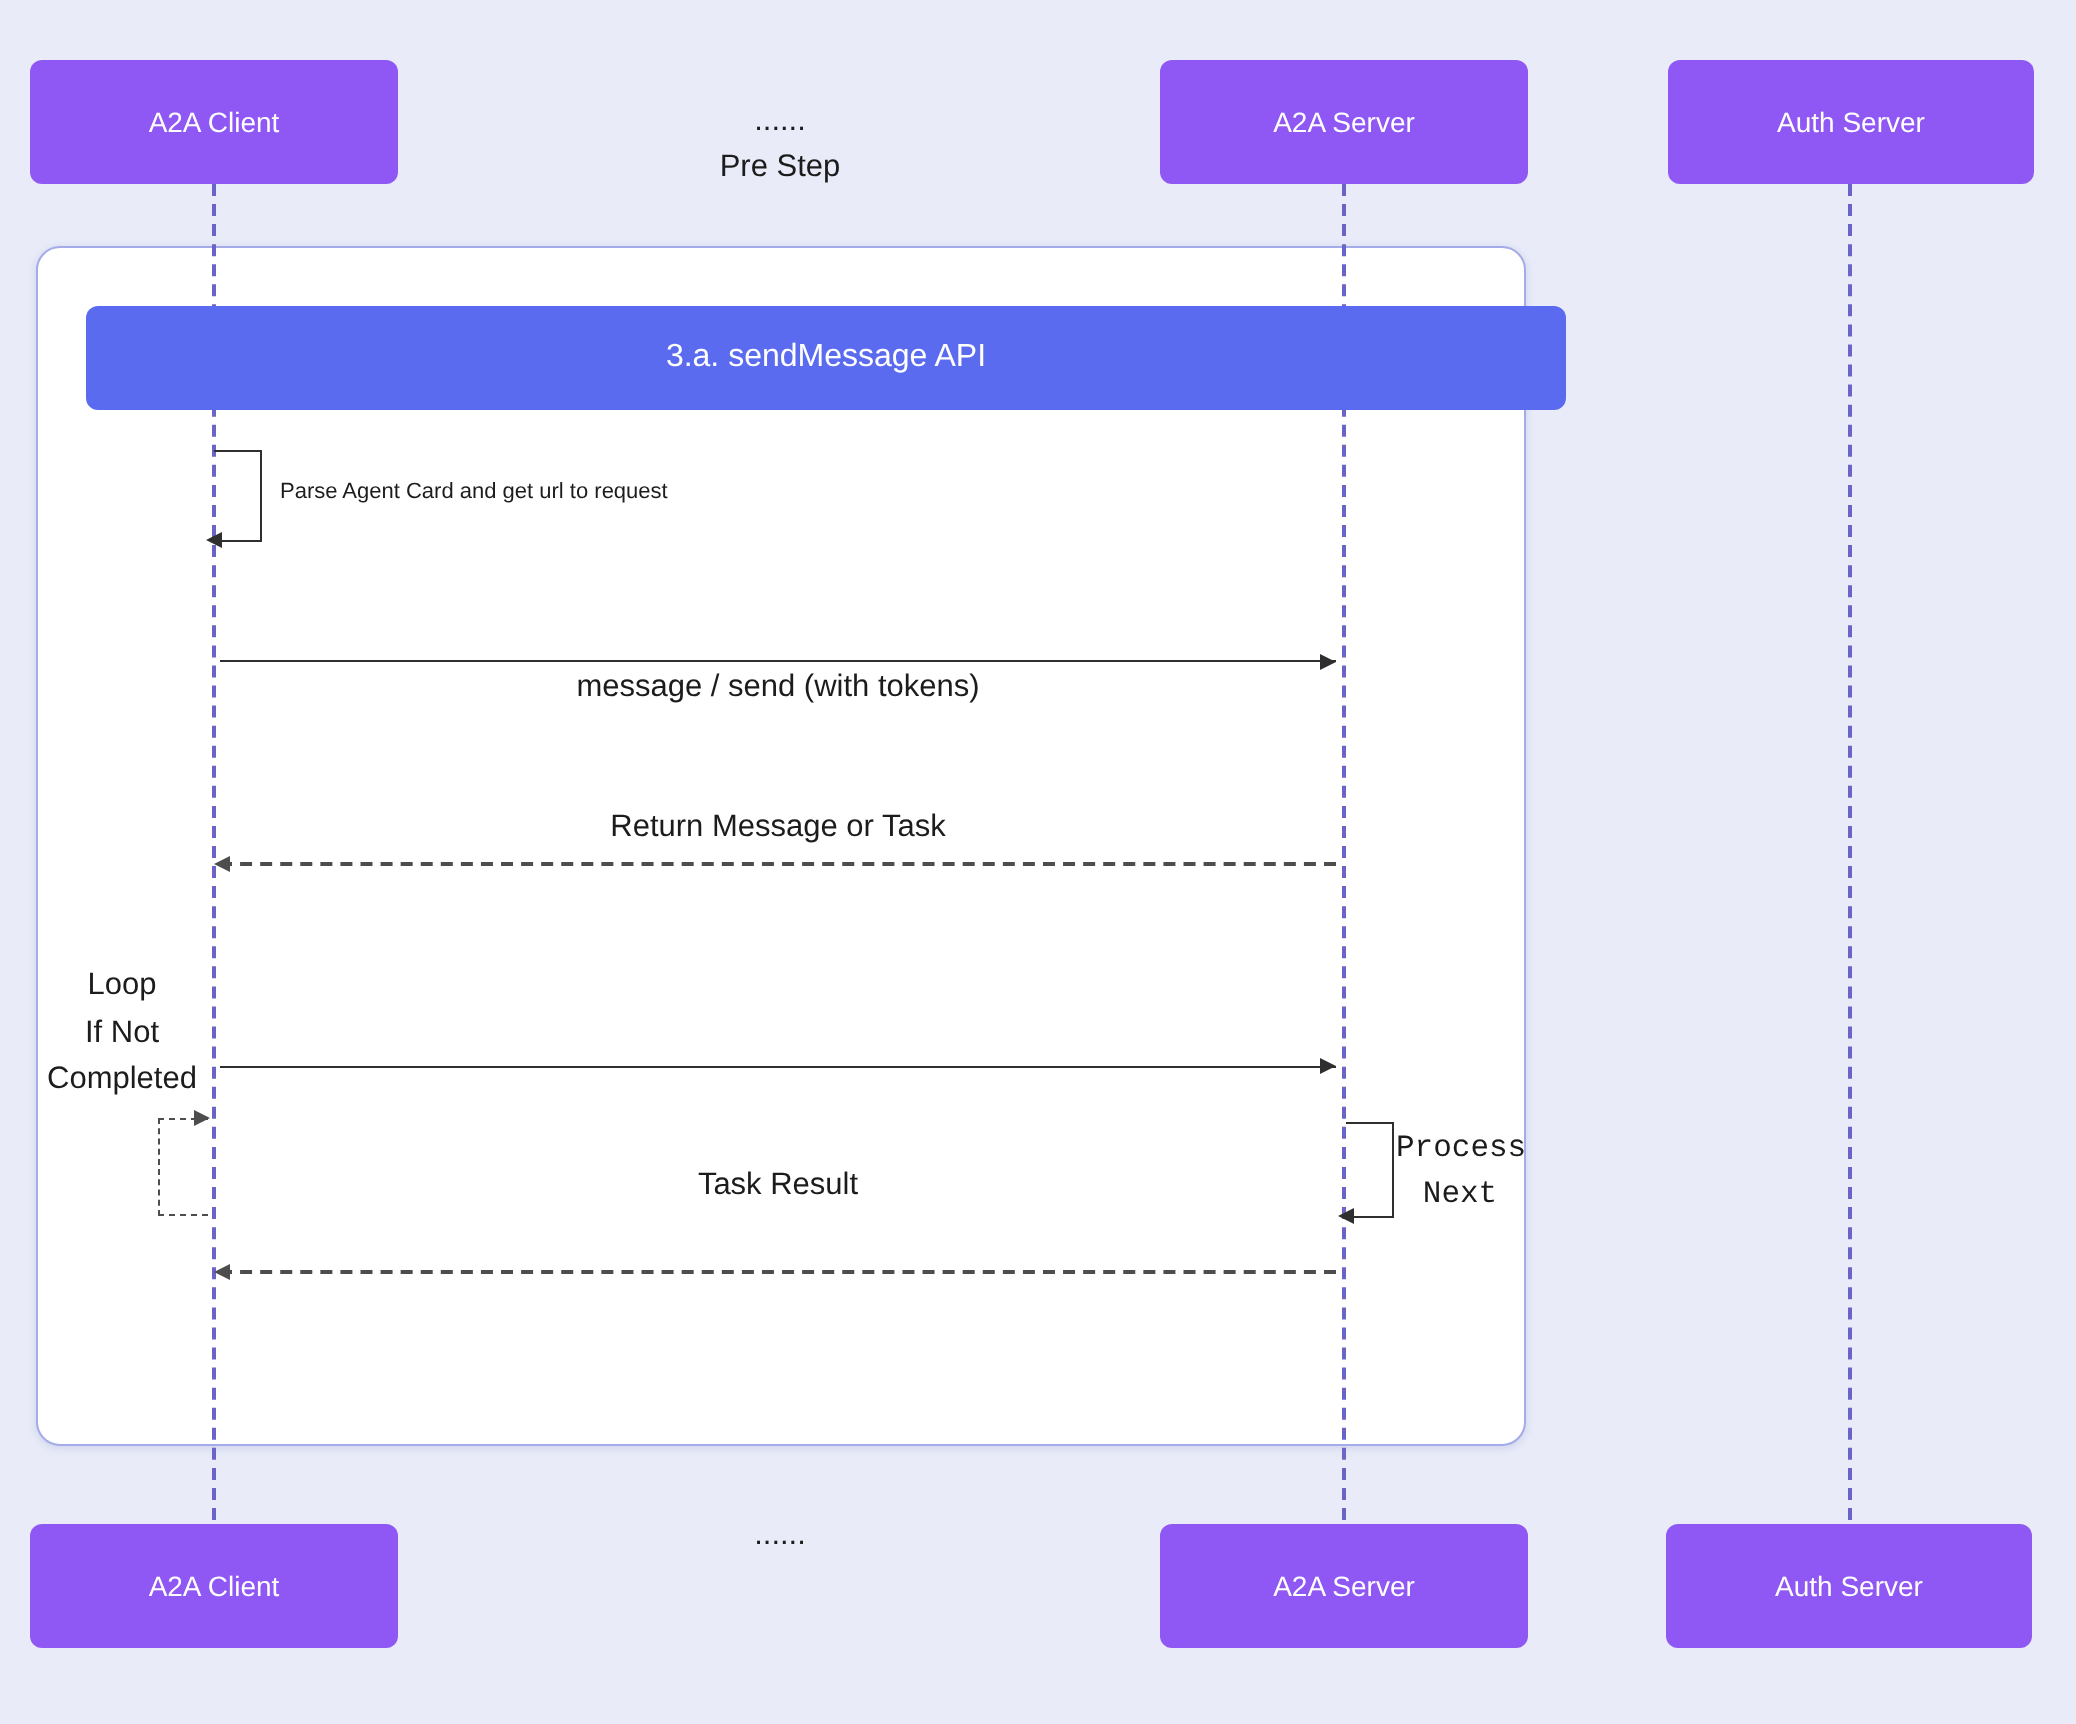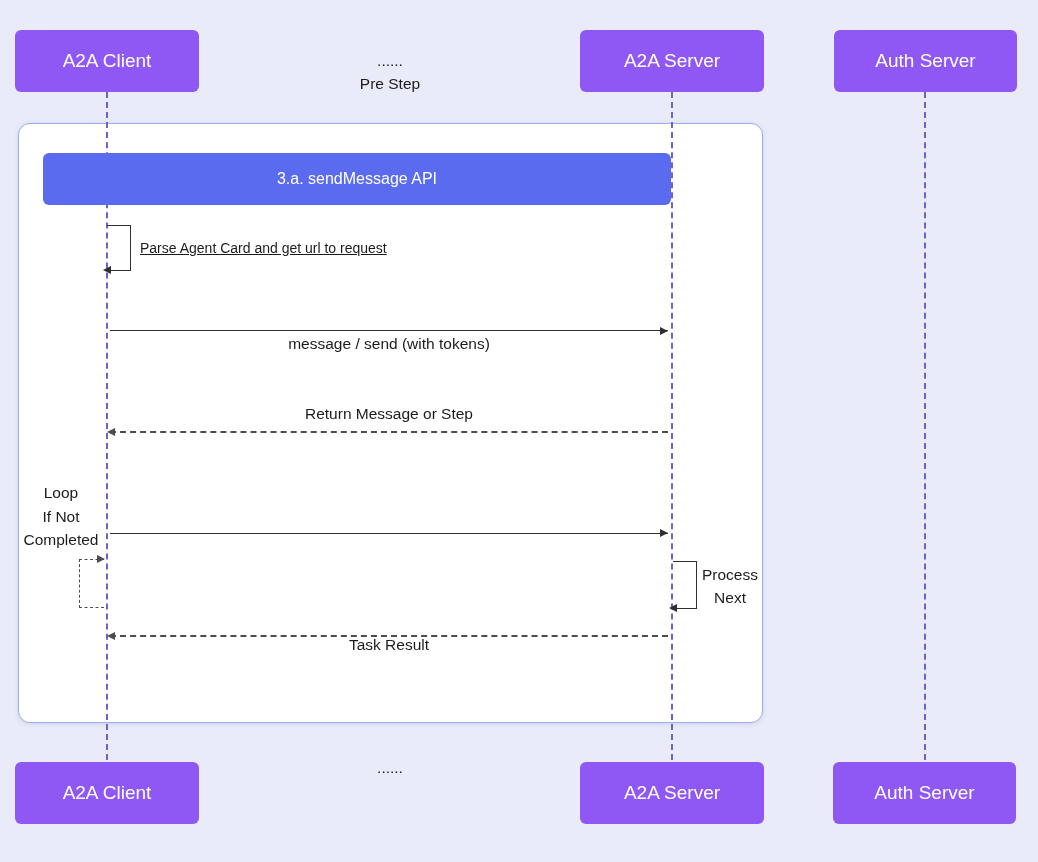--- a/index.html
+++ b/index.html
@@ -8,57 +8,57 @@
     --frame_fill:#ffffff; --frame_border:#a4abe8;
     --lifeline:#6a64c8; --arrow_solid:#2f2f2f; --arrow_dashed:#4d4d4d;
     --label_text:#1c1c1c;
   }
   html,body{margin:0;padding:0;}
   body{font-family:"Liberation Sans","DejaVu Sans",sans-serif;}
   .stage{position:relative;width:1038px;height:862px;background:var(--background);overflow:hidden;}
 
   .actor{position:absolute;height:62px;border-radius:6px;background:var(--actor_fill);
     color:var(--actor_text);display:flex;align-items:center;justify-content:center;
-    font-size:19px;z-index:5;}
+    font-size:14px;z-index:5;}
   .lifeline{position:absolute;top:92px;height:668px;width:0;
     border-left:2px dashed var(--lifeline);z-index:2;}
   .frame{position:absolute;left:18px;top:123px;width:745px;height:600px;
     background:var(--frame_fill);border:1.5px solid var(--frame_border);
     border-radius:12px;box-sizing:border-box;z-index:1;
     box-shadow:0 1px 5px rgba(120,130,200,0.25);}
-  .banner{position:absolute;left:43px;top:153px;width:628px;height:52px;border-radius:6px;
+  .banner{position:absolute;left:43px;top:153px;width:740px;height:52px;border-radius:6px;
     background:var(--banner_fill);color:var(--banner_text);display:flex;align-items:center;
     justify-content:center;font-size:16px;z-index:3;}
 
   .note{position:absolute;width:180px;text-align:center;font-size:15.5px;line-height:23px;
     color:var(--label_text);z-index:5;}
 
   .msg-label{position:absolute;left:110px;width:558px;text-align:center;font-size:15.5px;
     color:var(--label_text);z-index:4;white-space:nowrap;}
-  .msg-label-left{position:absolute;font-size:14px;color:var(--label_text);z-index:4;white-space:nowrap;text-decoration:underline;}
+  .msg-label-left{position:absolute;font-size:11px;color:var(--label_text);z-index:4;white-space:nowrap;}
   .line-solid{position:absolute;height:0;border-top:1.5px solid var(--arrow_solid);z-index:4;}
   .line-dashed{position:absolute;height:0;border-top:2px dashed var(--arrow_dashed);z-index:4;}
 
   .bracket-solid{position:absolute;box-sizing:border-box;border:1.5px solid var(--arrow_solid);
     border-left:none;z-index:4;}
   .bracket-dashed{position:absolute;box-sizing:border-box;border:1.5px dashed var(--arrow_dashed);
     border-right:none;z-index:4;}
 
   .arr{position:absolute;width:0;height:0;z-index:4;}
   .arr-r{border-top:4px solid transparent;border-bottom:4px solid transparent;
     border-left:8px solid var(--arrow_solid);}
   .arr-l{border-top:4px solid transparent;border-bottom:4px solid transparent;
     border-right:8px solid var(--arrow_solid);}
   .arr-dashed.arr-l{border-right-color:var(--arrow_dashed);}
   .arr-dashed.arr-r{border-left-color:var(--arrow_dashed);}
 
   .loop-note{position:absolute;left:15px;top:481px;width:92px;text-align:center;
     font-size:15.5px;line-height:23.5px;color:var(--label_text);z-index:4;}
   .process-label{position:absolute;left:698px;top:563px;width:64px;text-align:center;
-    font-size:15.5px;line-height:23px;color:var(--label_text);z-index:4;}
+    font-size:15.5px;line-height:23px;color:var(--label_text);z-index:4;font-family:Liberation Mono, monospace;}
 </style>
 </head>
 <body>
 
 <div class="stage">
 
   <div class="actor" style="left:15px;top:30px;width:184px;">
     <span>A2A Client</span>
   </div>
   <div class="actor" style="left:580px;top:30px;width:184px;">
@@ -84,21 +84,21 @@
   </div>
 
   <div class="bracket-solid" style="left:107px;top:225px;width:24px;height:46px;"></div>
   <div class="arr arr-l" style="left:103px;top:266px;"></div>
   <div class="msg-label-left" style="left:140px;top:240px;">Parse Agent Card and get url to request</div>
 
   <div class="msg-label" style="top:303px;margin-top:32px;">message / send (with tokens)</div>
   <div class="line-solid" style="left:110px;top:330px;width:558px;"></div>
   <div class="arr arr-r" style="left:660px;top:327px;"></div>
 
-  <div class="msg-label" style="top:405px;">Return Message or Step</div>
+  <div class="msg-label" style="top:405px;">Return Message or Task</div>
   <div class="line-dashed" style="left:110px;top:431px;width:558px;"></div>
   <div class="arr arr-l arr-dashed" style="left:107px;top:428px;"></div>
 
   <div class="loop-note">
     <div>Loop</div>
     <div>If Not</div>
     <div>Completed</div>
   </div>
 
   <div class="line-solid" style="left:110px;top:533px;width:558px;"></div>
@@ -107,21 +107,21 @@
   <div class="bracket-dashed" style="left:79px;top:559px;width:25px;height:49px;"></div>
   <div class="arr arr-r arr-dashed" style="left:97px;top:555px;"></div>
 
   <div class="bracket-solid" style="left:673px;top:561px;width:24px;height:48px;"></div>
   <div class="arr arr-l" style="left:669px;top:604px;"></div>
   <div class="process-label">
     <div>Process</div>
     <div>Next</div>
   </div>
 
-  <div class="msg-label" style="top:636px;">Task Result</div>
+  <div class="msg-label" style="top:584px;">Task Result</div>
   <div class="line-dashed" style="left:110px;top:635px;width:558px;"></div>
   <div class="arr arr-l arr-dashed" style="left:107px;top:632px;"></div>
 
   <div class="note" style="left:300px;top:756px;">
     <div>......</div>
   </div>
 
   <div class="actor" style="left:15px;top:762px;width:184px;">
     <span>A2A Client</span>
   </div>

